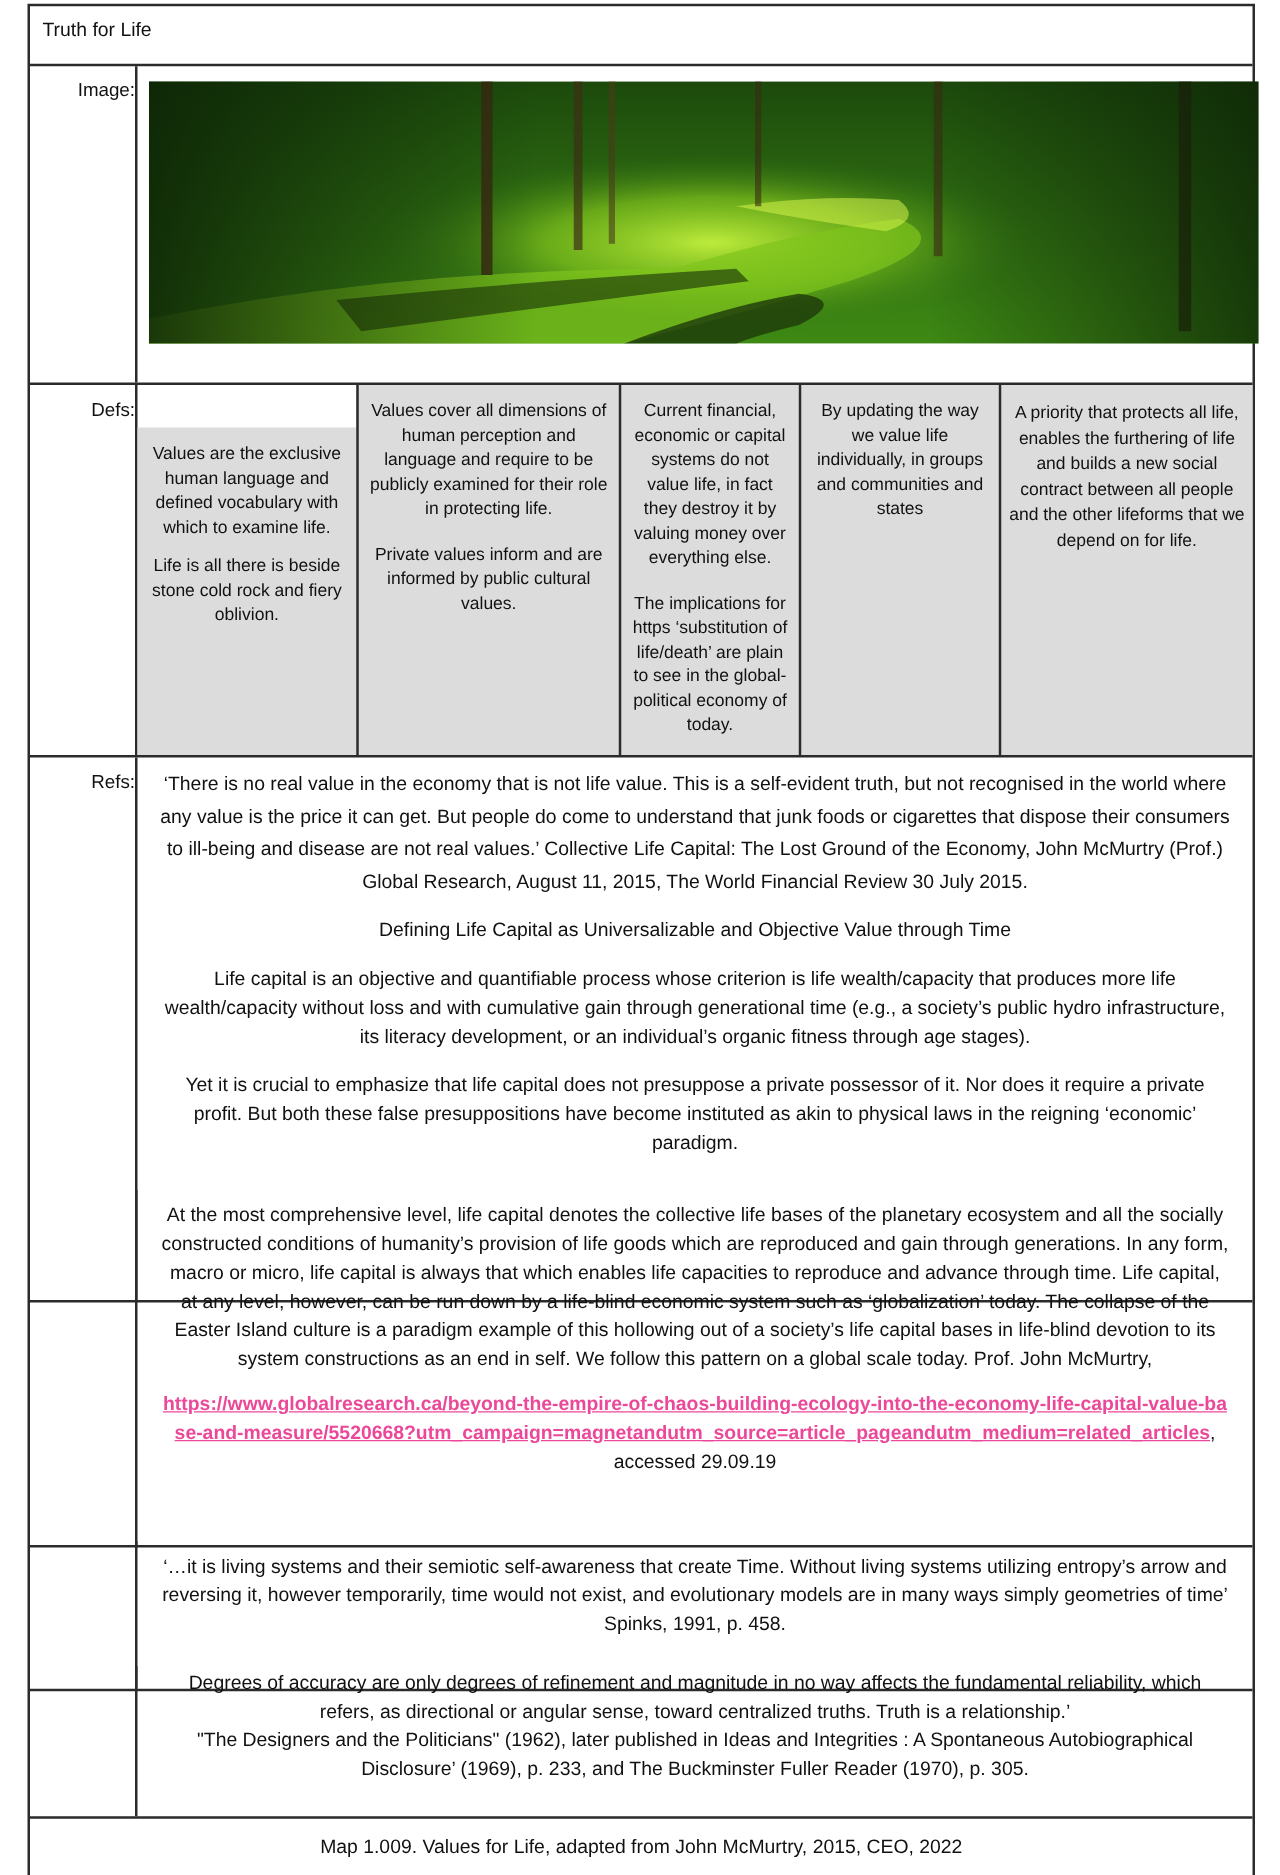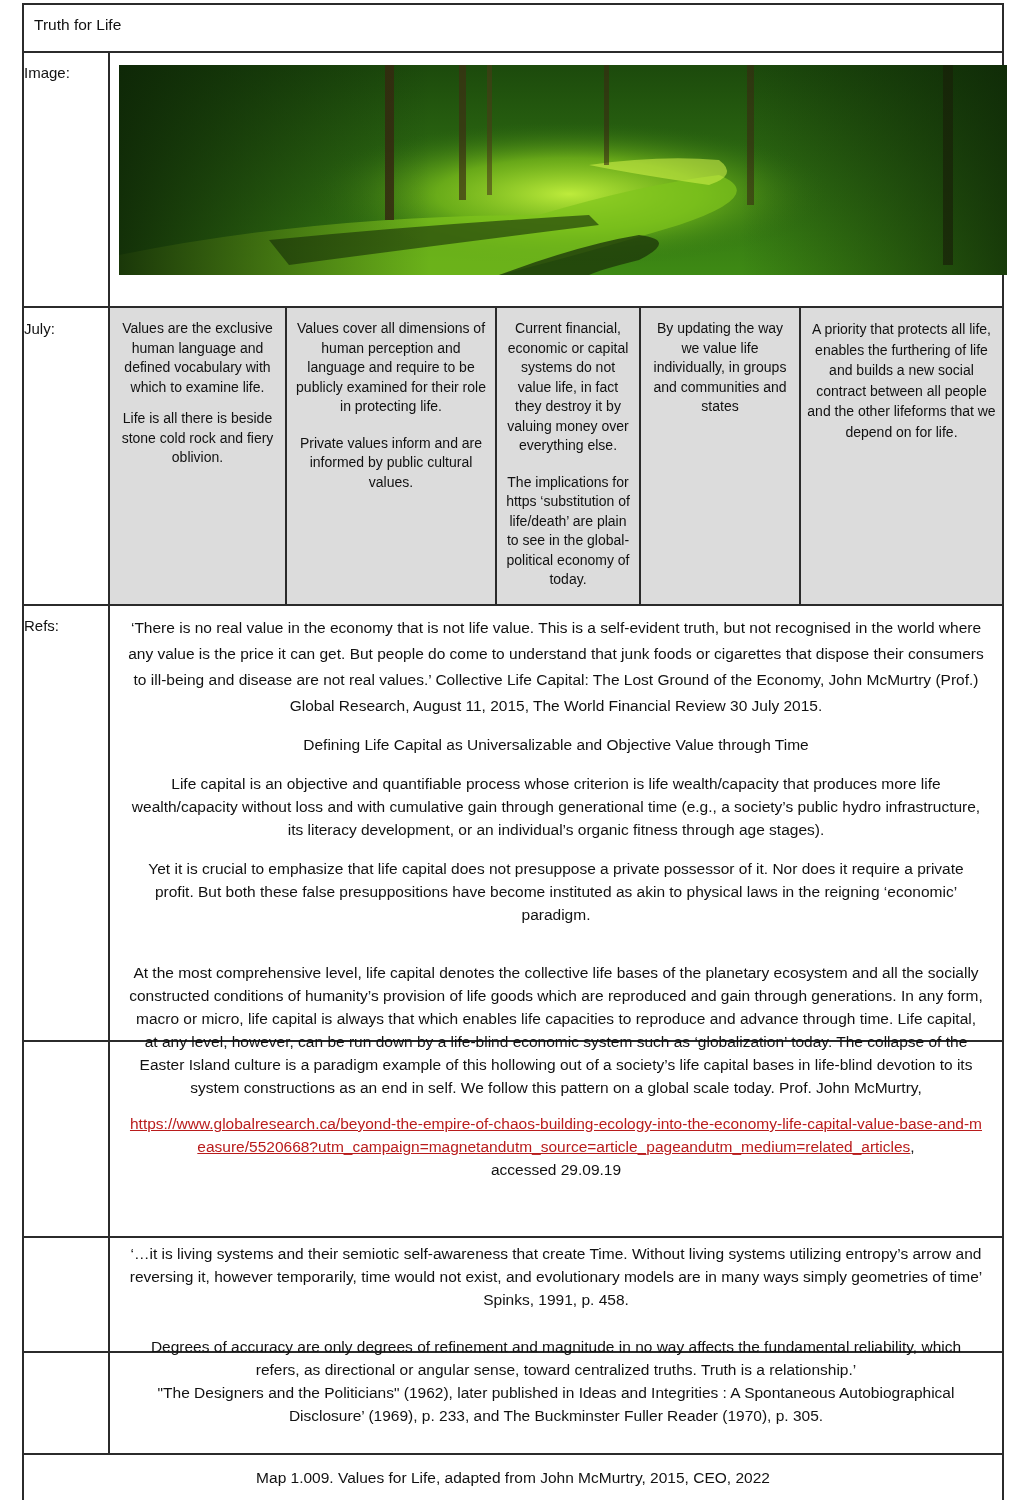--- a/index.html
+++ b/index.html
@@ -3,48 +3,48 @@
   <meta charset="utf-8">
   <style>
     html, body { margin: 0; padding: 0; background: #ffffff; }
     body { width: 1024px; height: 1500px; position: relative; overflow: hidden;
            font-family: "Liberation Sans", "DejaVu Sans", sans-serif; color: #111; }
     .frame { position: absolute; left: 22px; top: 3px; width: 982px; height: 1510px;
              border: 2px solid #2b2b2b; box-sizing: border-box; }
     .row { position: absolute; left: 0; right: 0; border-bottom: 2px solid #2b2b2b; box-sizing: border-box; }
     .title-row { top: 0; height: 48px; }
     .title-row .title { position: absolute; left: 10px; top: 11px; font-size: 15.5px; }
-    .label { position: absolute; left: 0; width: 84px; text-align: left; font-size: 15px; }
+    .label { position: absolute; left: 0; width: 84px; text-align: right; font-size: 15px; }
     .vline { position: absolute; left: 84px; top: 0; bottom: 0; border-left: 2px solid #2b2b2b; }
     .content { position: absolute; left: 86px; right: 0; top: 0; bottom: 0; }
 
     .image-row { top: 48px; height: 255px; }
     .forest { position: absolute; left: 9px; top: 12px; width: 888px; height: 210px; overflow: hidden; }
 
     .defs-row { top: 303px; height: 298px; }
     .defs { position: absolute; left: 0; right: 0; top: 0; bottom: 0; display: flex; }
     .def-cell { background: #dcdcdc; border-left: 2px solid #2b2b2b; box-sizing: border-box;
                 text-align: center; font-size: 14px; line-height: 19.5px; padding: 11px 6px 0 6px; }
-    .def-cell:first-child { border-left: none; }
+    .def-cell:first-child { border-left: none; margin-top: 34px; }
     .def-cell p { margin: 0 0 12px 0; }
 
     .block { text-align: center; font-size: 15.5px; line-height: 23px; padding: 0 18px; }
     .block p { margin: 0 0 12px 0; }
     .refs-row { top: 601px; height: 436px; }
     .refs-row .block { padding-top: 9px; line-height: 26px; }
     .refs-row .block p.tight { line-height: 23px; }
     .row2 { top: 947px; height: 286px; }
     .row2 .block { padding-top: 9px; }
     .row3 { top: 1228px; height: 120px; }
     .row3 .block { padding-top: 9px; }
     .row4 { top: 1328px; height: 122px; }
     .row4 .block { padding-top: 2px; }
     .caption-row { top: 1450px; height: 60px; border-bottom: none; }
     .caption-row .caption { position: absolute; left: 0; right: 0; top: 14px; text-align: center; font-size: 15.5px; }
-    a.link { color: #b91c1c; text-decoration: underline; word-break: break-all; }
+    a.link { color: #ec4899; text-decoration: underline; word-break: break-all; font-weight: bold; }
   </style>
 </head>
 <body>
 
 <div class="frame">
 
   <div class="row title-row">
     <span class="title">Truth for Life</span>
   </div>
 
@@ -84,21 +84,21 @@
           <rect x="485" y="0" width="5" height="100" fill="#3a2a12" opacity="0.6"></rect>
           <rect x="628" y="0" width="7" height="140" fill="#3a2a12" opacity="0.6"></rect>
           <rect x="824" y="0" width="10" height="200" fill="#2a1e0c" opacity="0.7"></rect>
           <rect width="888" height="210" fill="url(#leftdark)"></rect>
         </svg>
       </div>
     </div>
   </div>
 
   <div class="row defs-row">
-    <div class="label" style="top:12px;">July:</div>
+    <div class="label" style="top:12px;">Defs:</div>
     <div class="vline"></div>
     <div class="content">
       <div class="defs">
         <div class="def-cell" style="width:175px;">
           <p>Values are the exclusive human language and defined vocabulary with which to examine life.</p>
           <p>Life is all there is beside stone cold rock and fiery oblivion.</p>
         </div>
         <div class="def-cell" style="width:210px;">
           <p style="margin-bottom:17px;">Values cover all dimensions of human perception and language and require to be publicly examined for their role in protecting life.</p>
           <p>Private values inform and are informed by public cultural values.</p>

